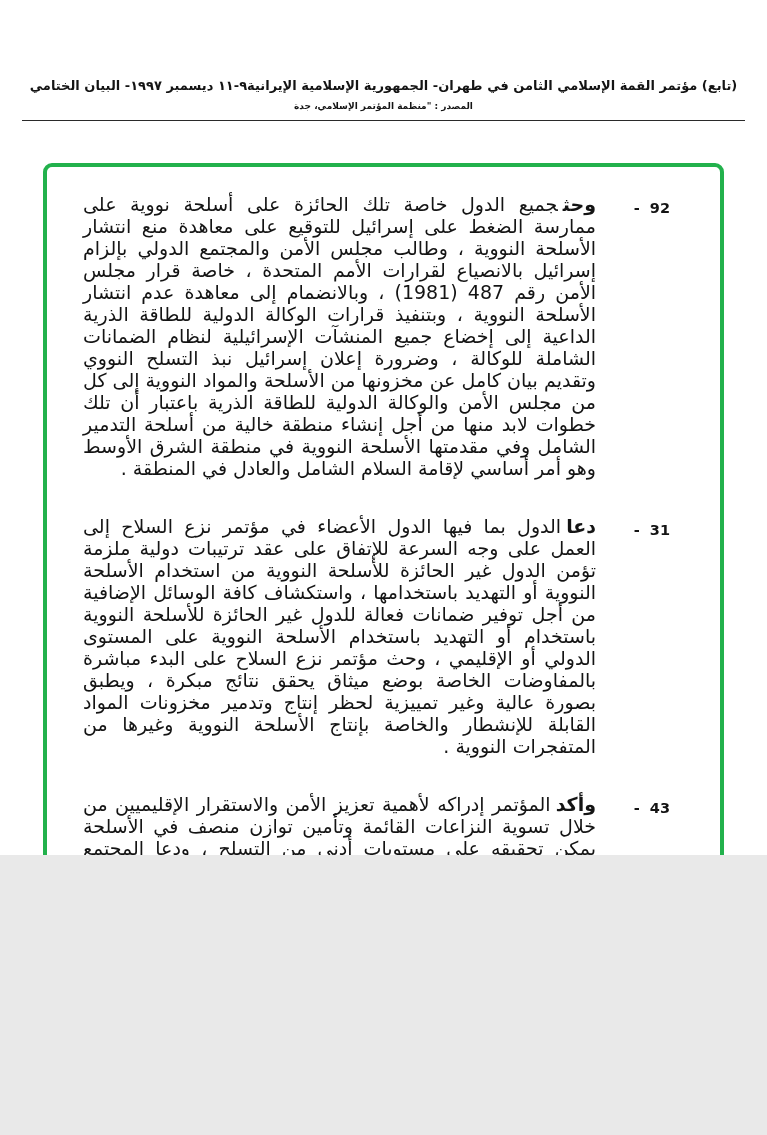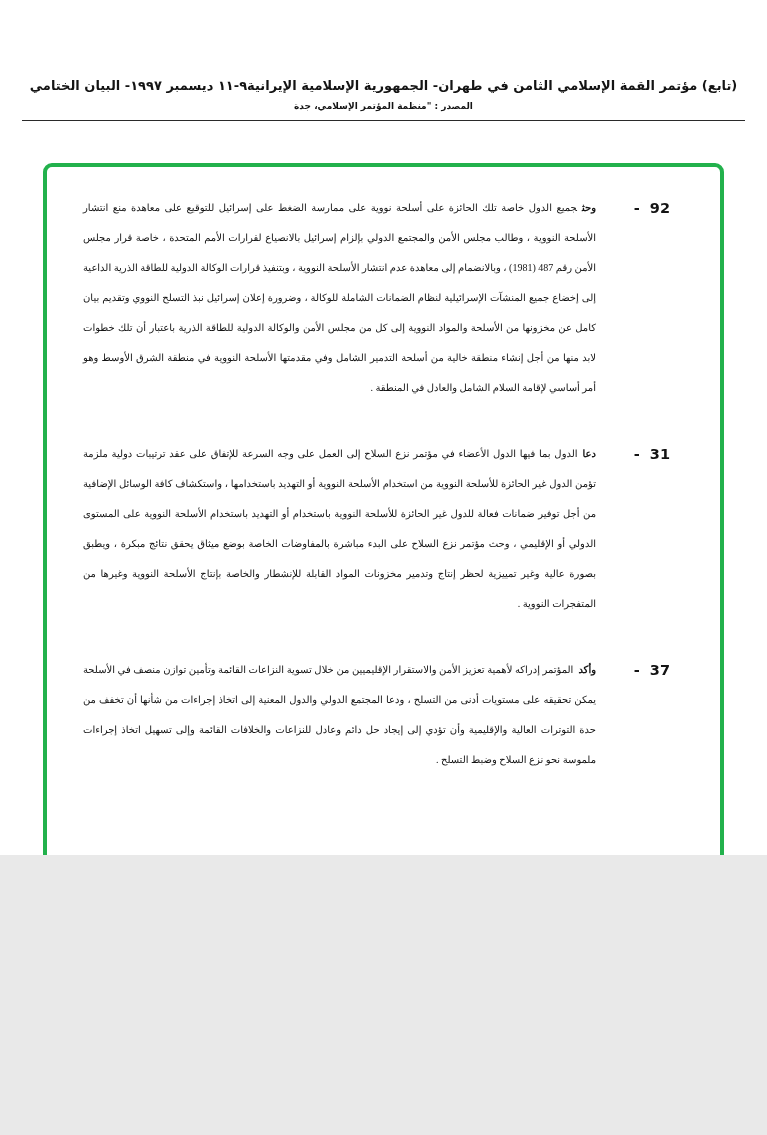--- a/index.html
+++ b/index.html
@@ -56,25 +56,24 @@
     display: flex;
     align-items: flex-start;
     gap: 10px;
     font-size: 14.5px;
     font-weight: bold;
     line-height: 30px;
     direction: rtl;
   }
   .para-body {
     flex: 1;
-    font-size: 10px;
-    line-height: 30px;
+    font-size: 19px;
+    line-height: 22px;
     text-align: justify;
     text-justify: inter-word;
-    font-family: Liberation Serif, serif;
   }
   .para-lead {
     font-weight: bold;
     margin-left: 5px;
   }
   .page-footer {
     text-align: center;
     margin-top: 16px;
     direction: rtl;
   }
@@ -113,21 +112,21 @@
         <span>31</span>
         <span>-</span>
       </div>
       <div class="para-body">
         <strong class="para-lead">دعا</strong><span>الدول بما فيها الدول الأعضاء في مؤتمر نزع السلاح إلى العمل على وجه السرعة للإتفاق على عقد ترتيبات دولية ملزمة تؤمن الدول غير الحائزة للأسلحة النووية من استخدام الأسلحة النووية أو التهديد باستخدامها ، واستكشاف كافة الوسائل الإضافية من أجل توفير ضمانات فعالة للدول غير الحائزة للأسلحة النووية باستخدام أو التهديد باستخدام الأسلحة النووية على المستوى الدولي أو الإقليمي ، وحث مؤتمر نزع السلاح على البدء مباشرة بالمفاوضات الخاصة بوضع ميثاق يحقق نتائج مبكرة ، ويطبق بصورة عالية وغير تمييزية لحظر إنتاج وتدمير مخزونات المواد القابلة للإنشطار والخاصة بإنتاج الأسلحة النووية وغيرها من المتفجرات النووية .</span>
       </div>
     </div>
 
     <div class="para">
       <div class="para-marker">
-        <span>37</span>
+        <span>43</span>
         <span>-</span>
       </div>
       <div class="para-body">
         <strong class="para-lead">وأكد</strong><span>المؤتمر إدراكه لأهمية تعزيز الأمن والاستقرار الإقليميين من خلال تسوية النزاعات القائمة وتأمين توازن منصف في الأسلحة يمكن تحقيقه على مستويات أدنى من التسلح ، ودعا المجتمع الدولي والدول المعنية إلى اتخاذ إجراءات من شأنها أن تخفف من حدة التوترات العالية والإقليمية وأن تؤدي إلى إيجاد حل دائم وعادل للنزاعات والخلافات القائمة وإلى تسهيل اتخاذ إجراءات ملموسة نحو نزع السلاح وضبط التسلح .</span>
       </div>
     </div>
 
   </div>
 
   <div class="page-footer">

